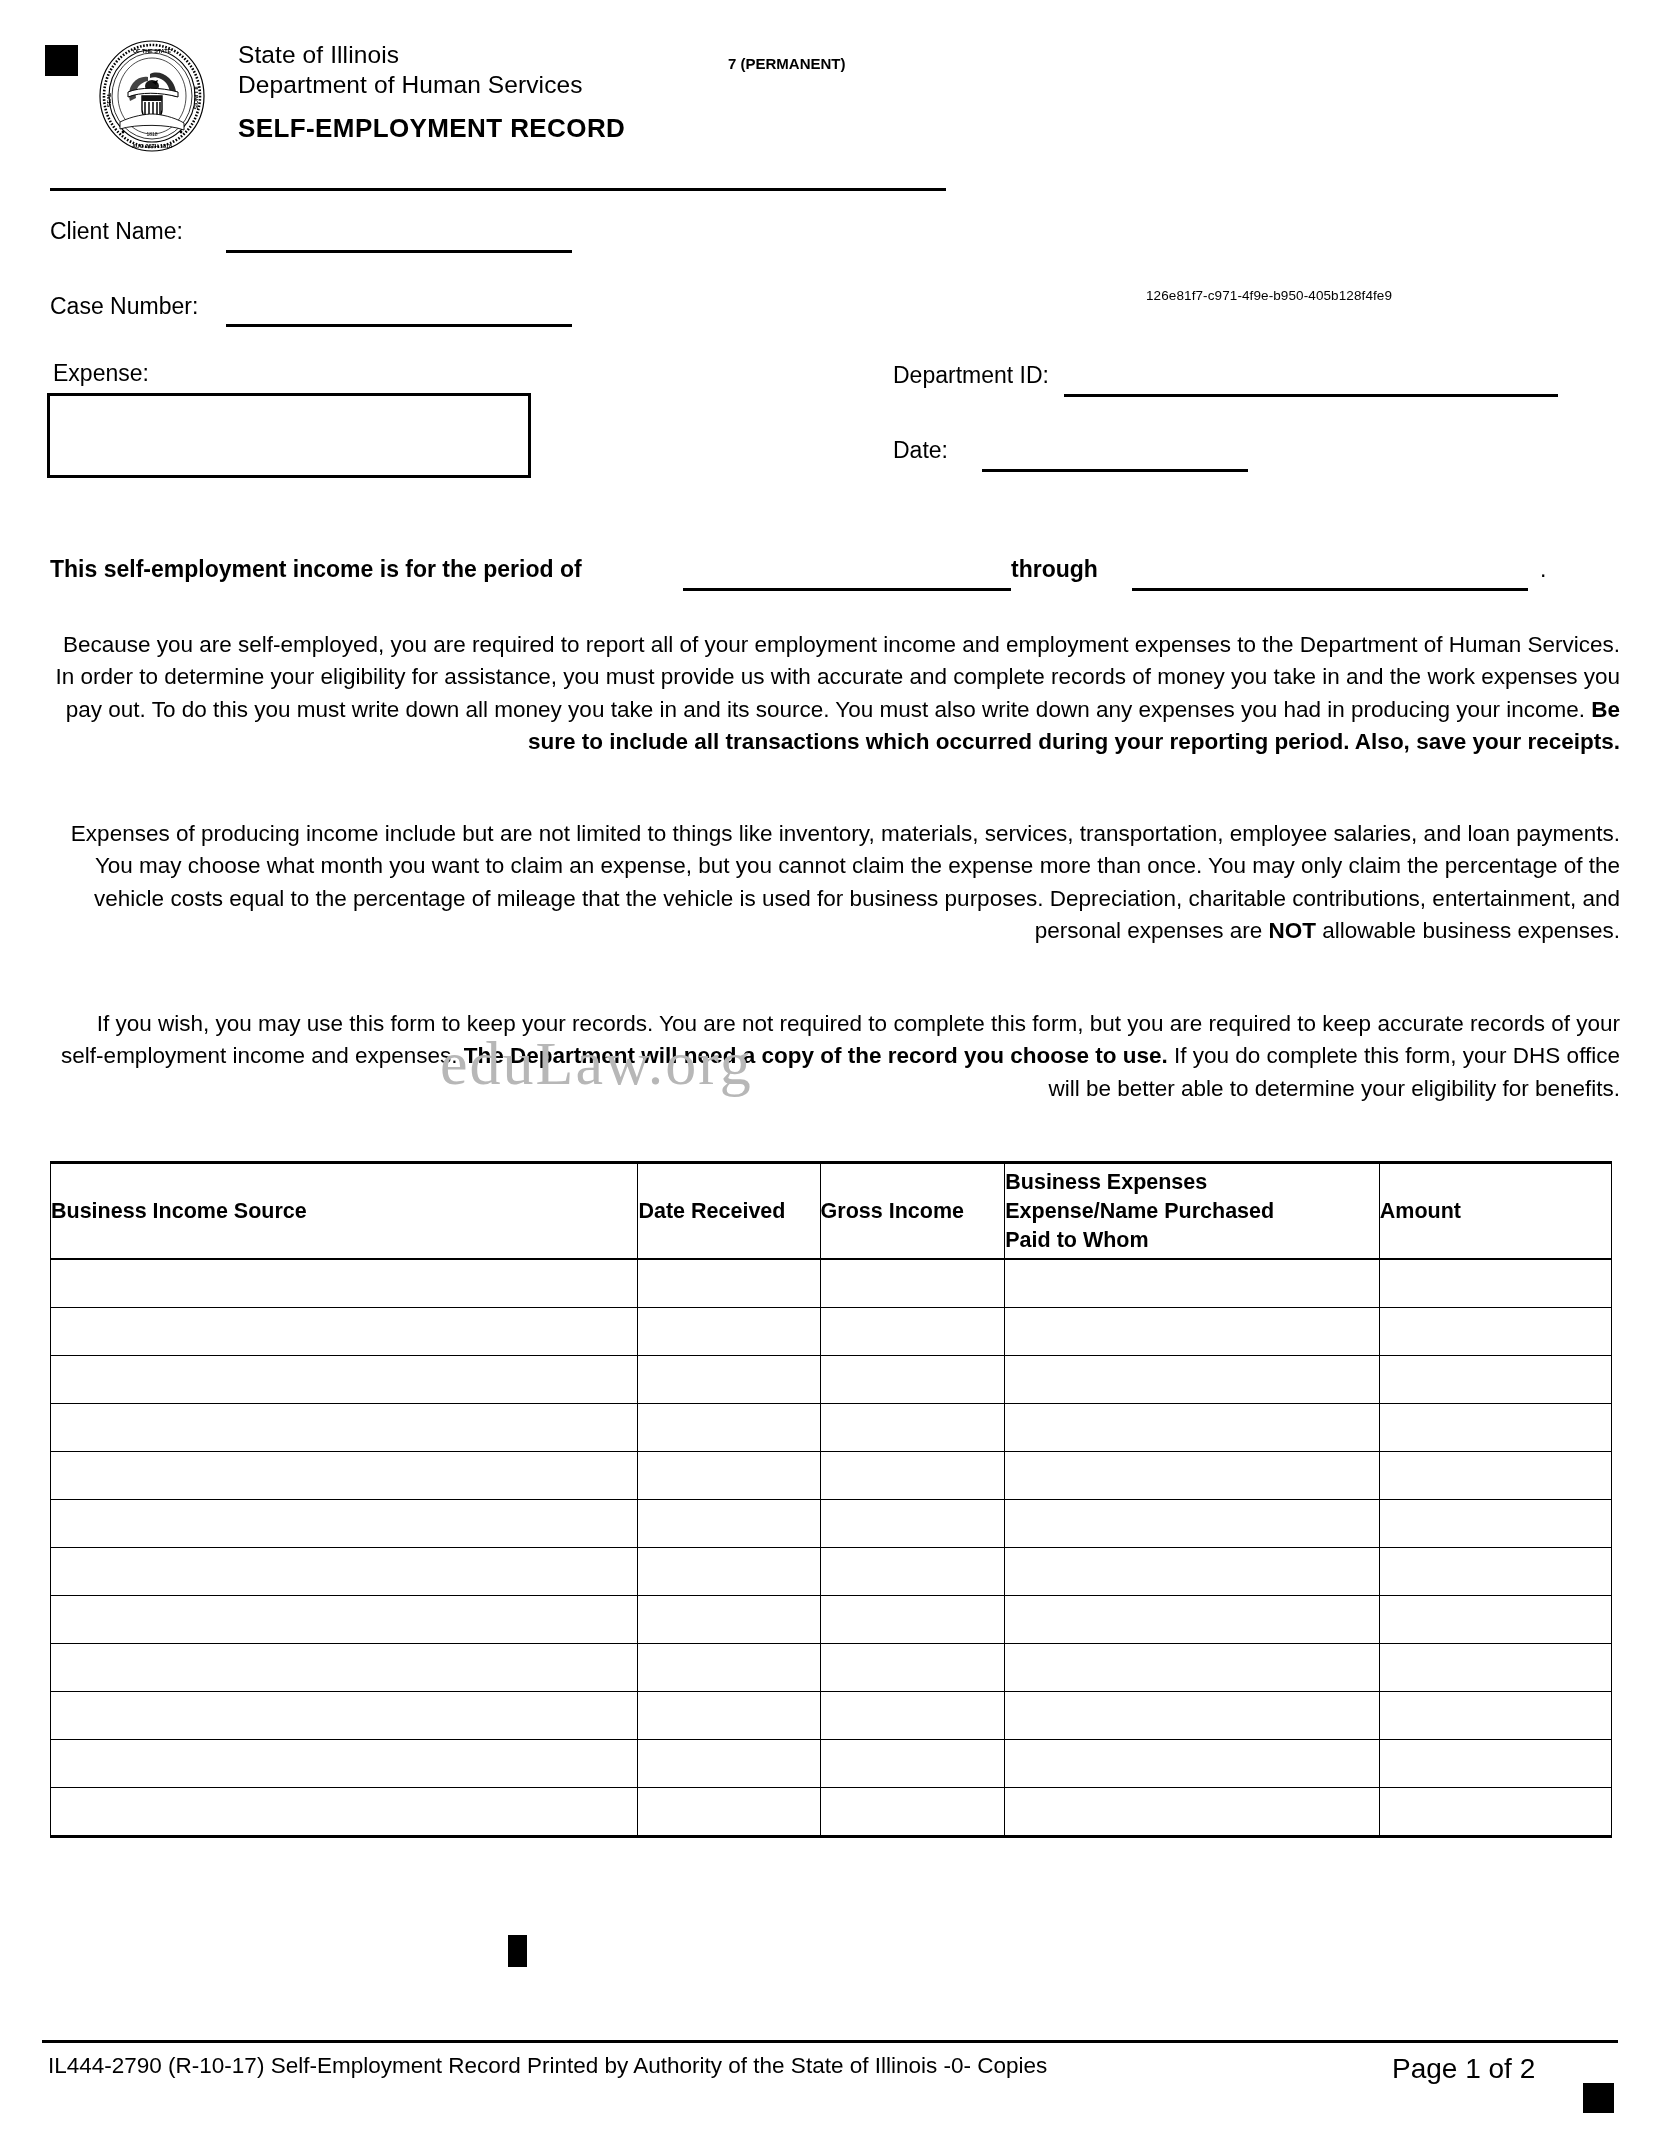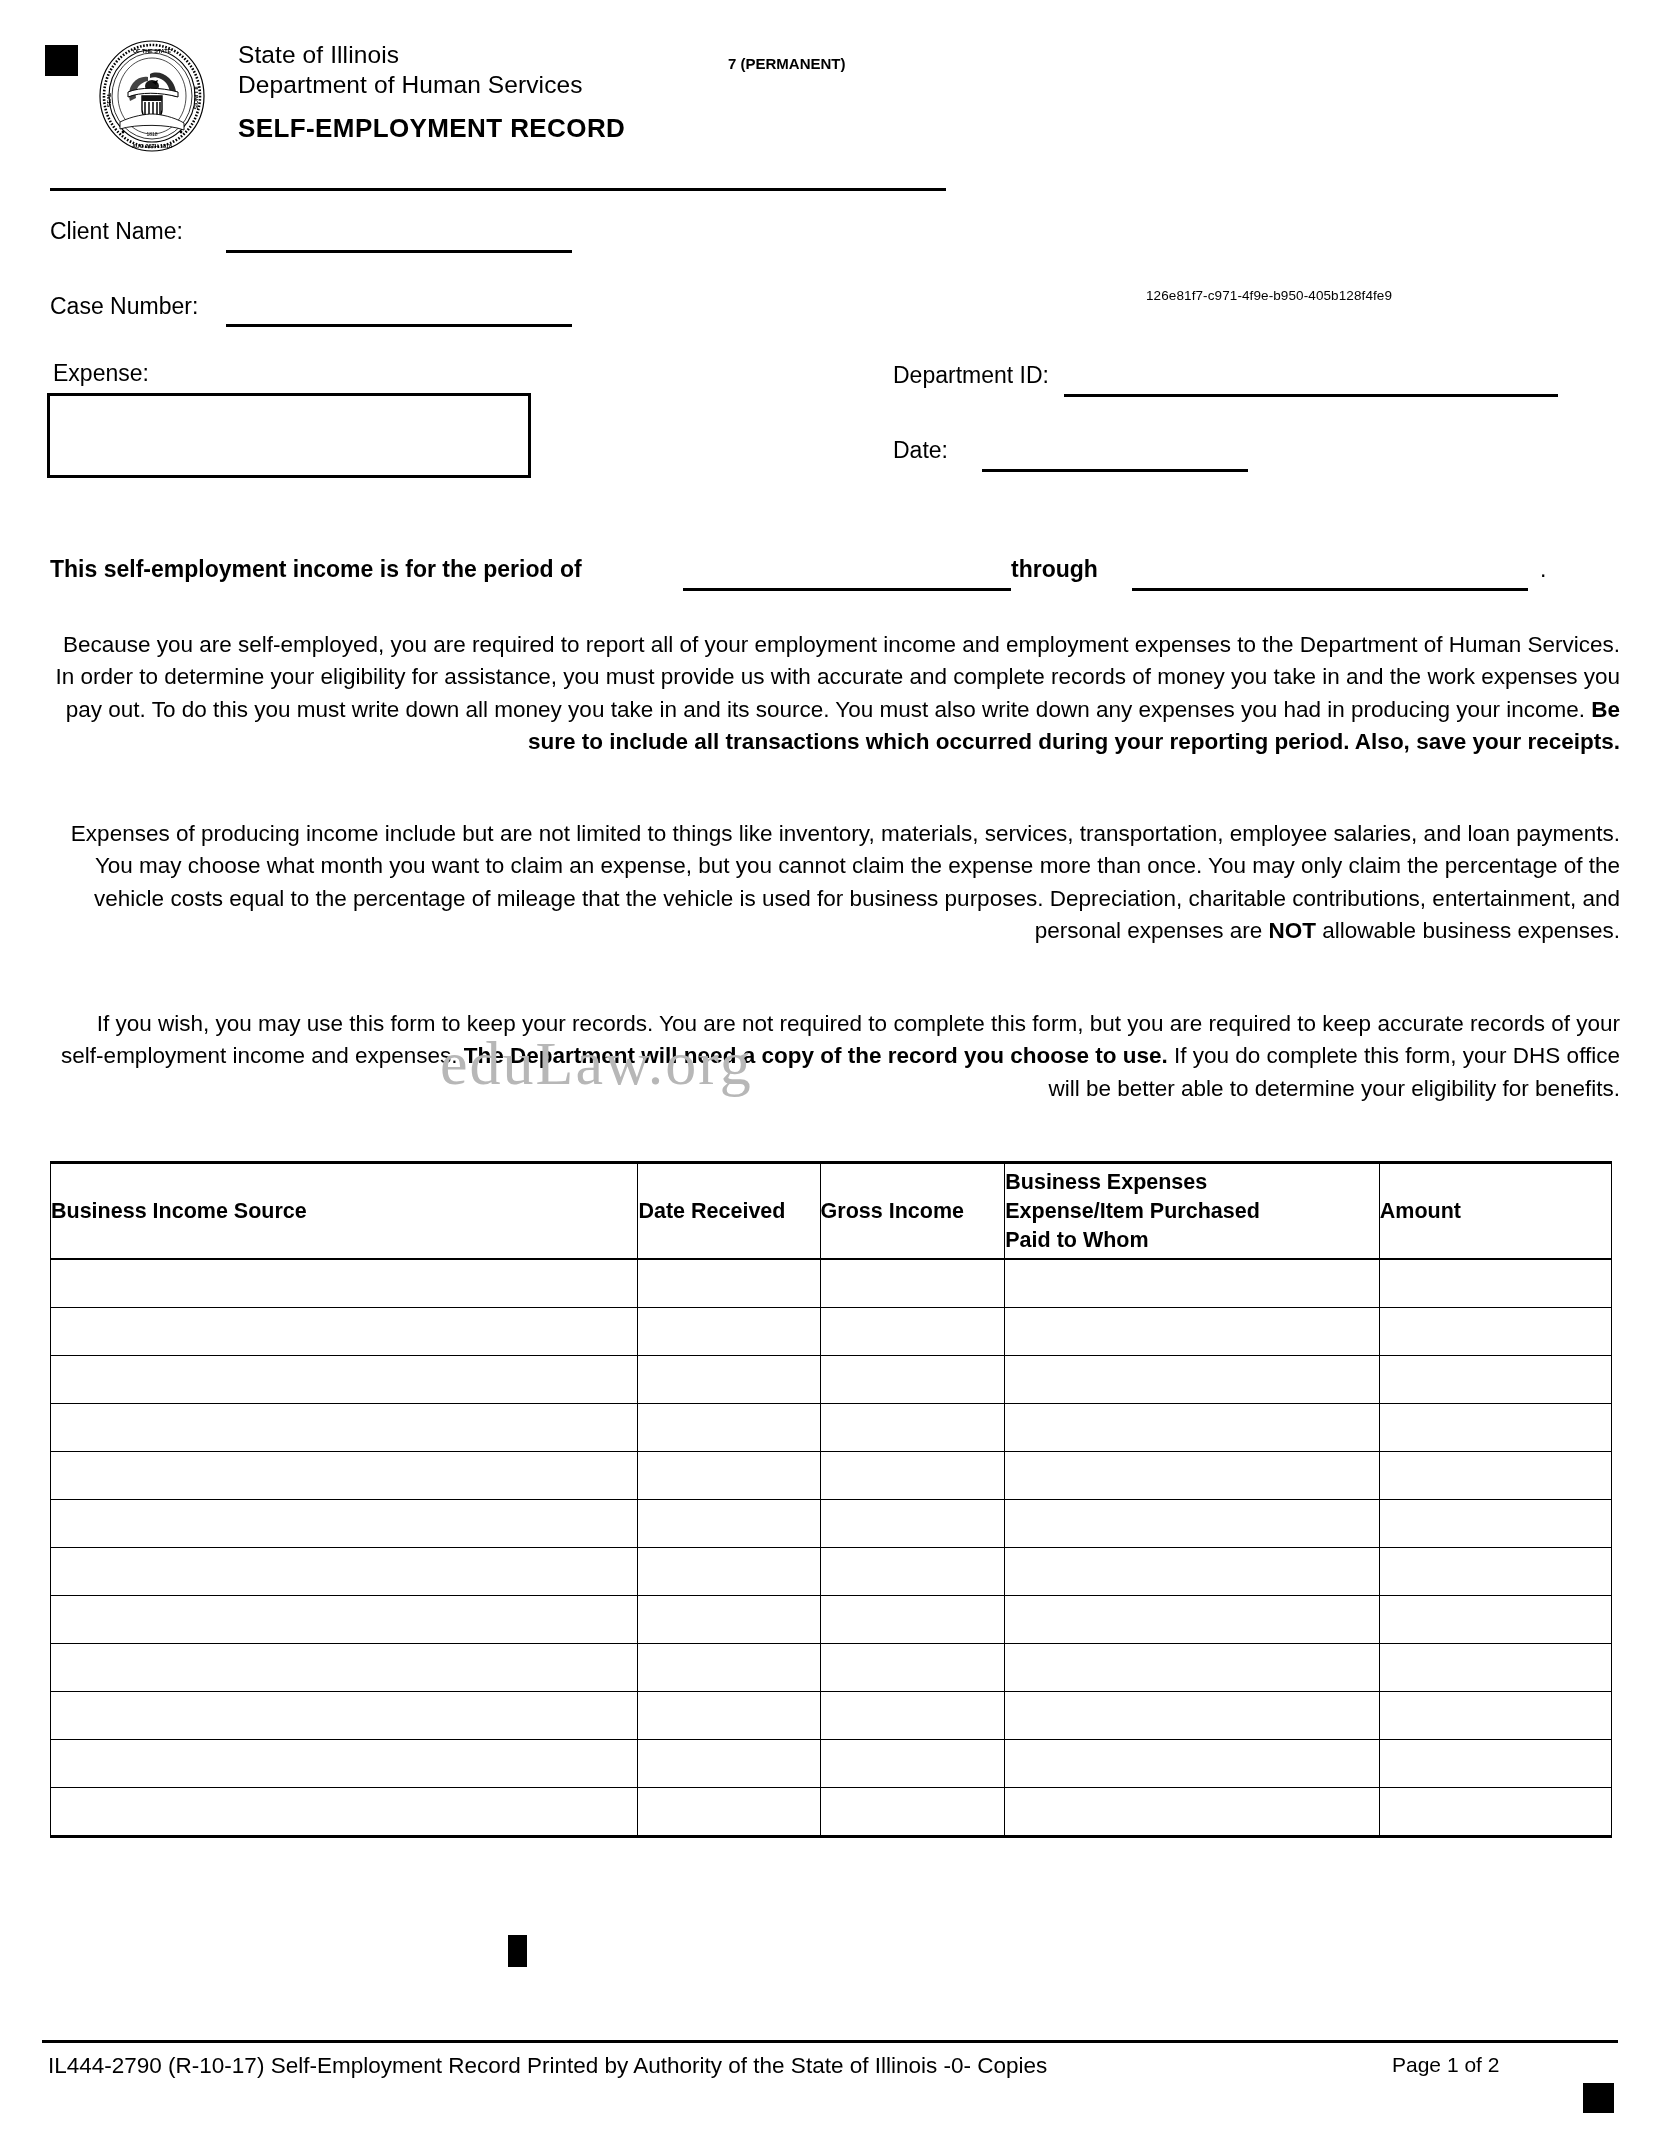--- a/index.html
+++ b/index.html
@@ -227,21 +227,21 @@
   }
   #footer-text {
     position: absolute;
     left: 48px; top: 2053px;
     font-size: 22.5px;
     white-space: nowrap;
   }
   #footer-page {
     position: absolute;
     left: 1392px; top: 2053px;
-    font-size: 21px;
+    font-size: 28px;
     white-space: nowrap;
   }
 </style>
 </head>
 <body>
 
 <div id="page">
 
   <div class="reg-mark" id="reg-top-left"></div>
   <div class="reg-mark" id="reg-bottom-mid"></div>
@@ -333,21 +333,21 @@
   <div id="watermark">eduLaw.org</div>
 
   <table id="record-table">
     <thead>
       <tr>
         <th class="col-source">Business Income Source</th>
         <th class="col-date">Date Received</th>
         <th class="col-gross">Gross Income</th>
         <th class="col-expense hdr-multiline">
           <span>Business Expenses</span>
-          <span>Expense/Item Purchased</span>
+          <span>Expense/Name Purchased</span>
           <span>Paid to Whom</span>
         </th>
         <th class="col-amount">Amount</th>
       </tr>
     </thead>
     <tbody id="record-table-body">
         <tr>
           <td class="col-source"></td>
           <td class="col-date"></td>
           <td class="col-gross"></td>

